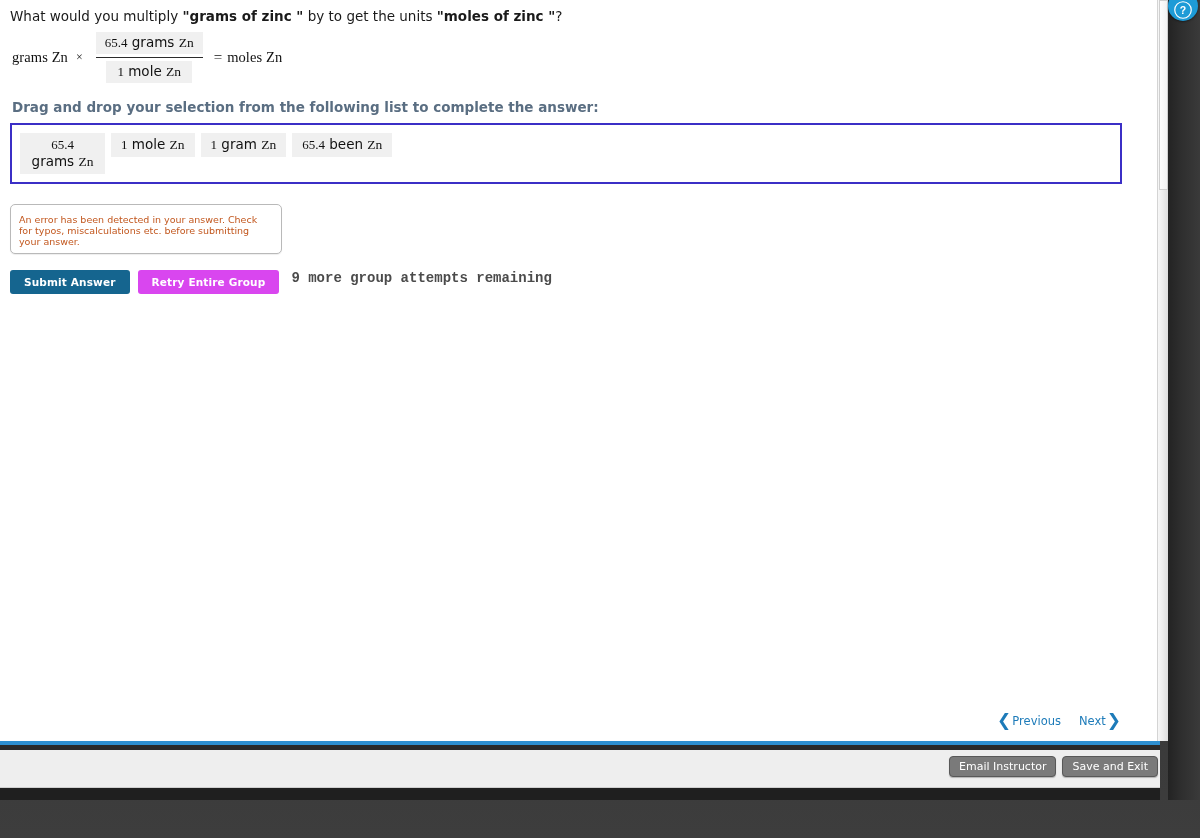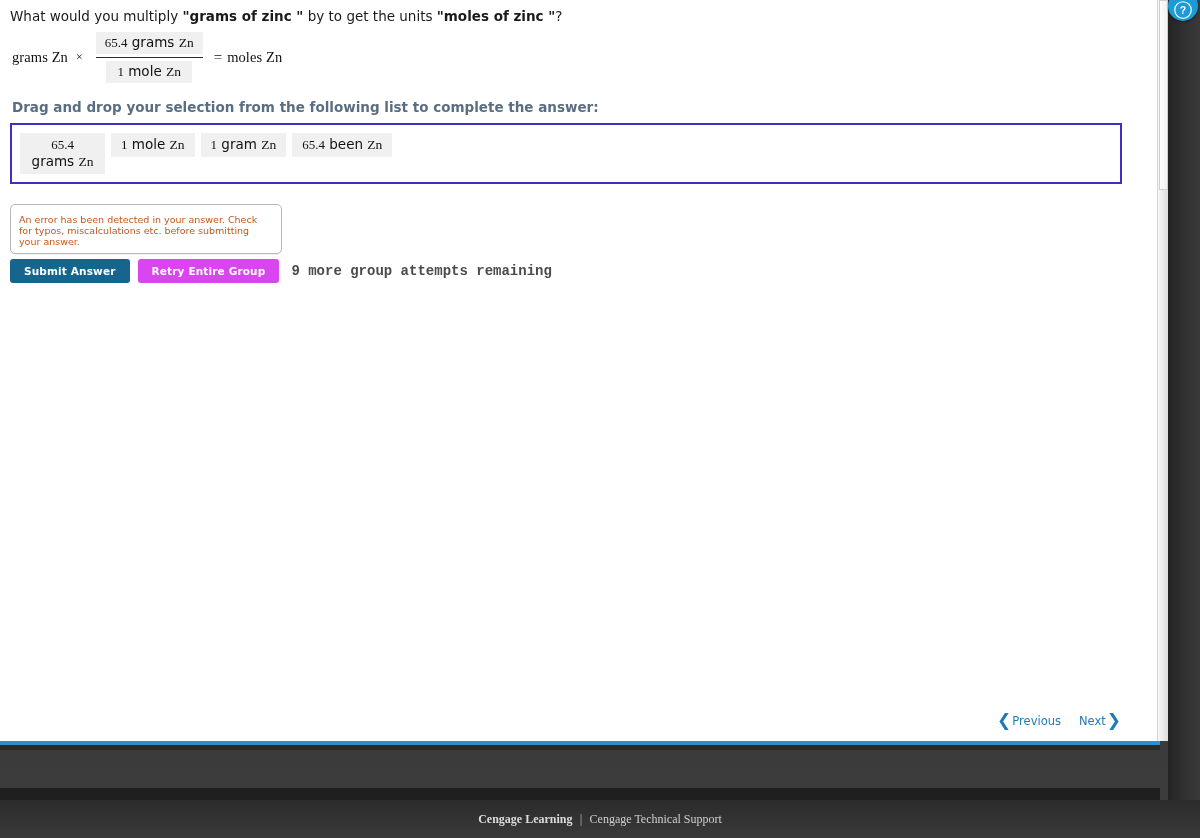--- a/index.html
+++ b/index.html
@@ -206,22 +206,22 @@
   #error-text {
     color: #c2571e;
     font-size: 9.5px;
     line-height: 11px;
     font-family: "DejaVu Sans", "Liberation Sans", sans-serif;
   }
 
   
   #actions {
     display: flex;
-    align-items: center;
-    margin-top: 5px;
+    align-items: flex-start;
+    margin-top: 16px;
   }
   .btn {
     border: none;
     color: #ffffff;
     font-family: "DejaVu Sans", "Liberation Sans", sans-serif;
     font-size: 10.5px;
     font-weight: bold;
     padding: 0 14px;
     height: 24px;
     line-height: 24px;
@@ -433,21 +433,22 @@
 
   <div id="help-badge">
     <svg width="18" height="18" viewBox="0 0 24 24" aria-hidden="true">
       <circle cx="12" cy="12" r="11" fill="none" stroke="#ffffff" stroke-width="1.6"></circle>
       <text x="12" y="17" text-anchor="middle" font-size="14" font-family="Liberation Sans, sans-serif" fill="#ffffff" font-weight="bold">?</text>
     </svg>
   </div>
 
   <div id="blue-rule"></div>
   <div id="dark-rule"></div>
+  <div id="footer-toolbar">
+    <div id="footer-buttons">
+      <button class="footer-btn">Email Instructor</button>
+      <button class="footer-btn">Save and Exit</button>
+    </div>
+  </div>
   <div id="bottom-edge"></div>
 
-  <div id="brand-strip">
-    <a class="brand-link strong">Cengage Learning</a>
-    <span class="brand-sep">|</span>
-    <a class="brand-link">Cengage Technical Support</a>
-  </div>
 
 </div>
 
 </body></html>

